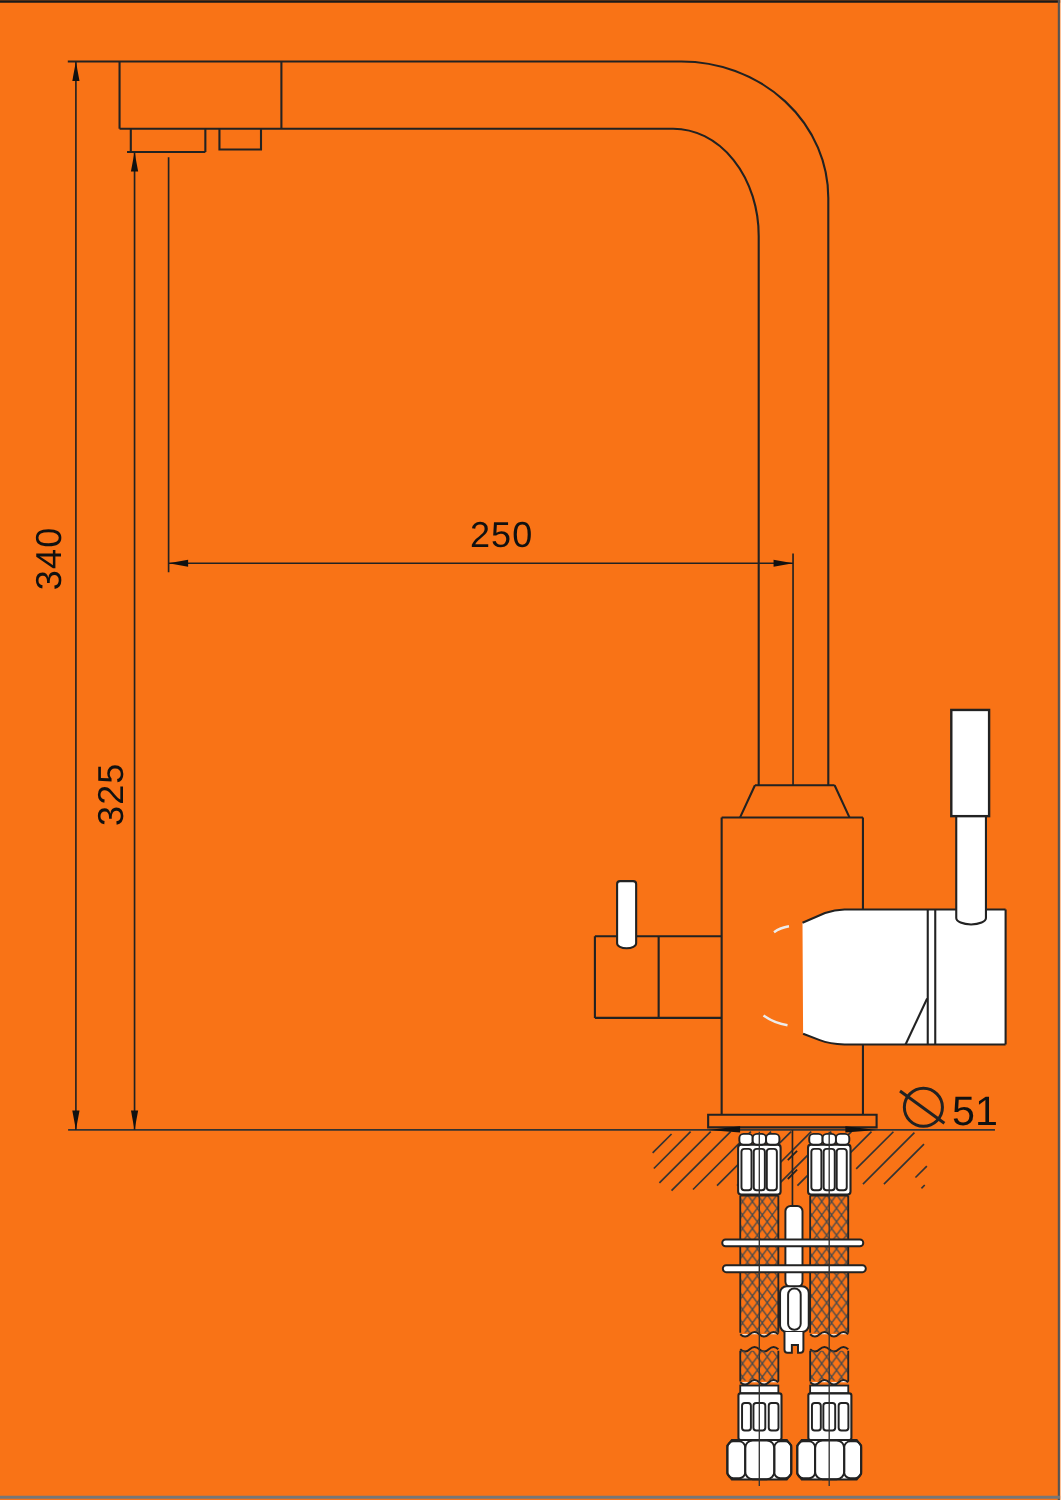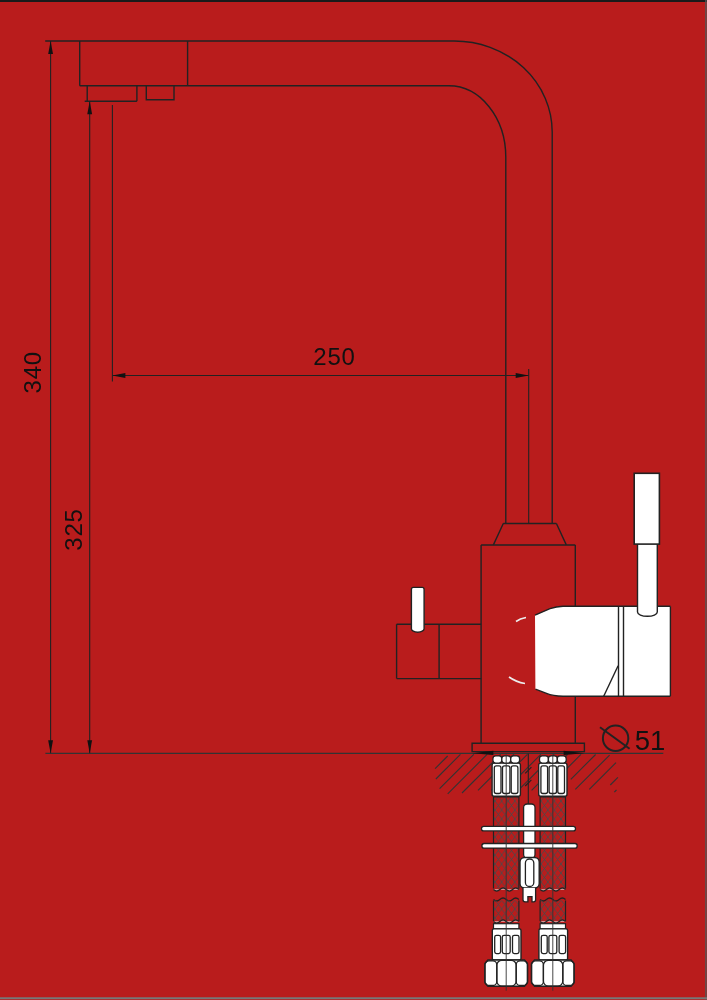--- a/index.html
+++ b/index.html
@@ -1,16 +1,16 @@
 <!DOCTYPE html>
 <html><head>
 <meta charset="utf-8">
 <style>
 html,body{margin:0;padding:0;background:#fff;}
-#page{position:relative;width:707px;height:1000px;background:#b91c1c;overflow:hidden;
+#page{position:relative;width:707px;height:1000px;background:#f97316;overflow:hidden;
 font-family:"Liberation Sans", sans-serif;}
 svg{position:absolute;left:0;top:0;}
 </style>
 </head>
 <body>
 <div id="page">
 <svg width="707" height="1000" viewBox="0 0 707 1000">
 <defs>
 <pattern id="braid" width="6.6" height="9" patternUnits="userSpaceOnUse">
   <path d="M0,0 L6.6,9 M6.6,0 L0,9" stroke="#4a4a4a" stroke-width="0.9" fill="none"></path>

